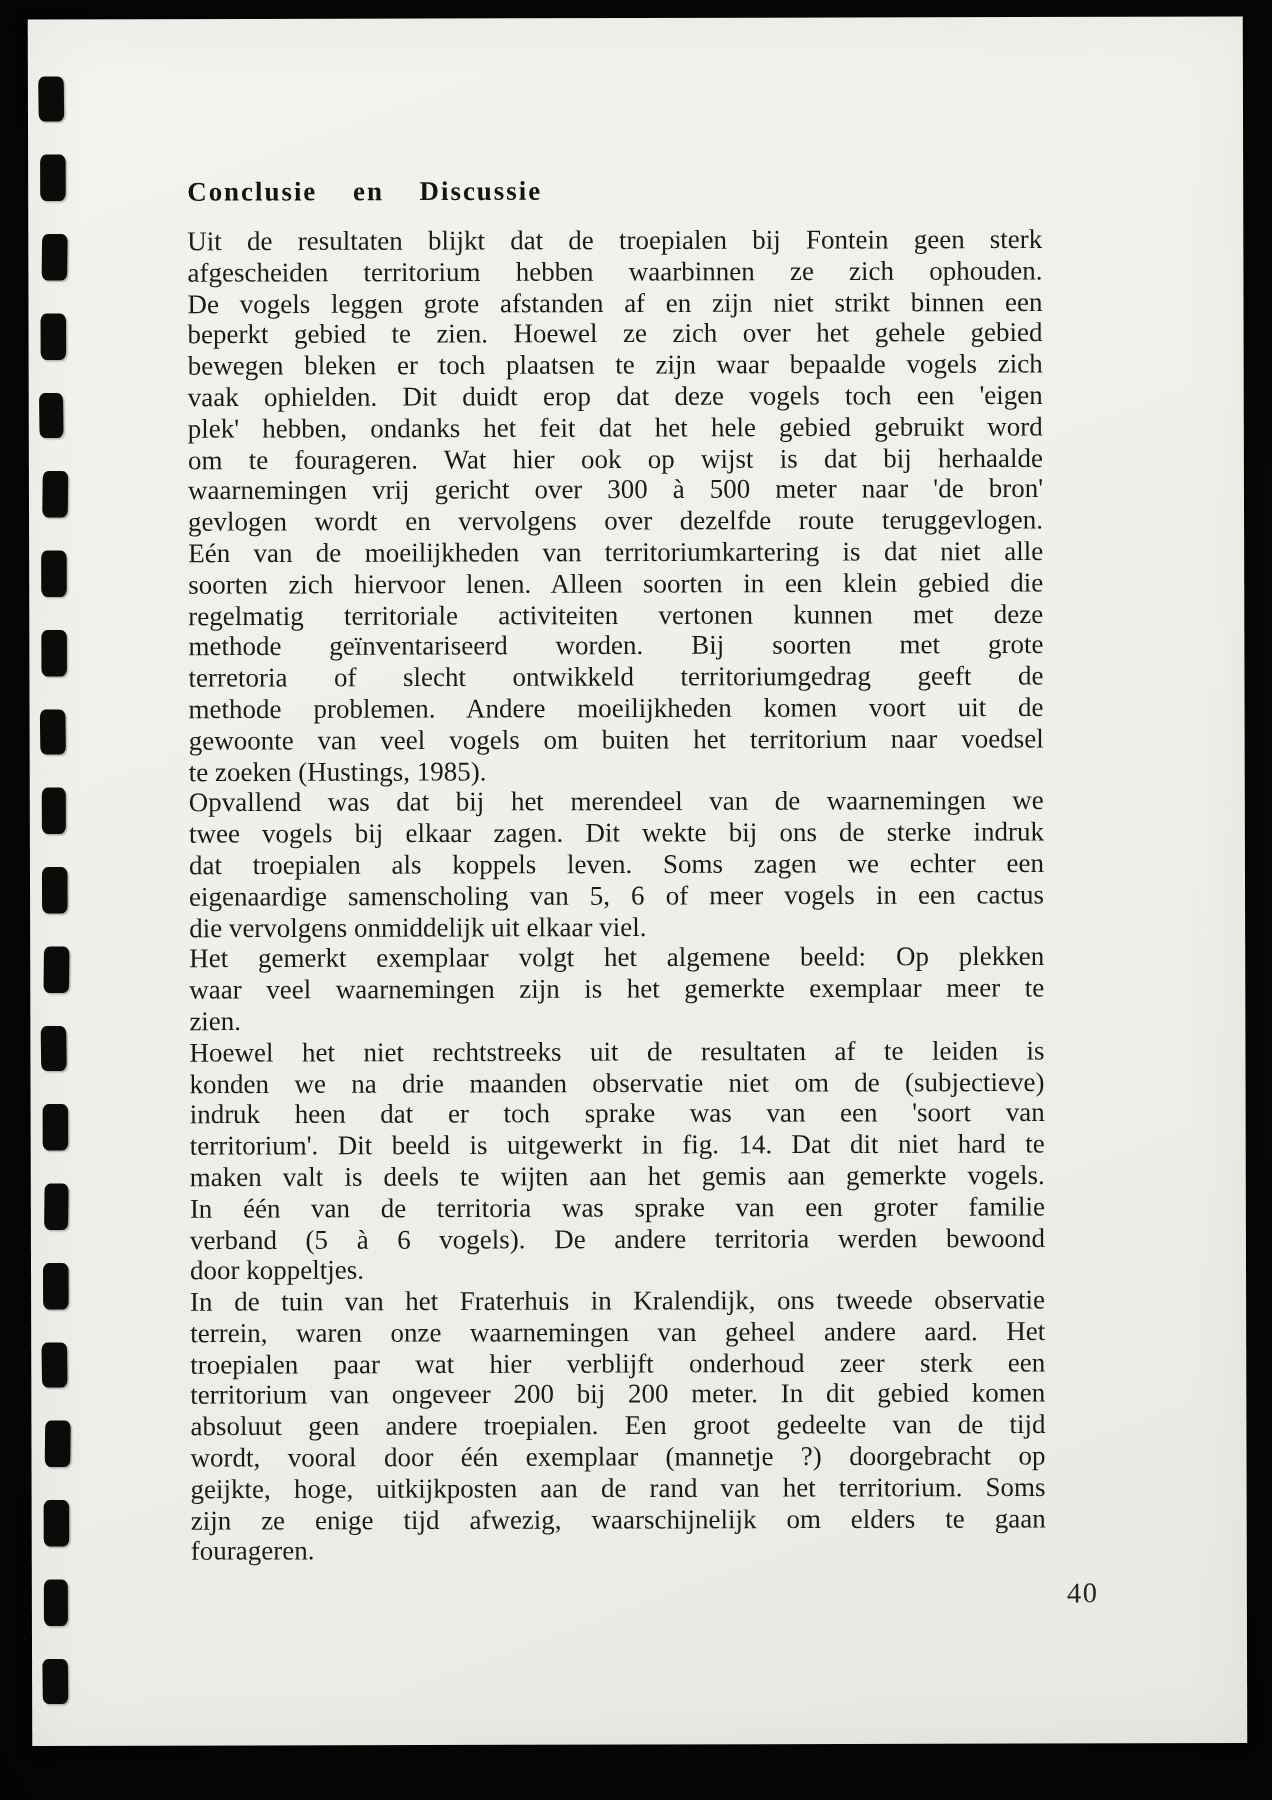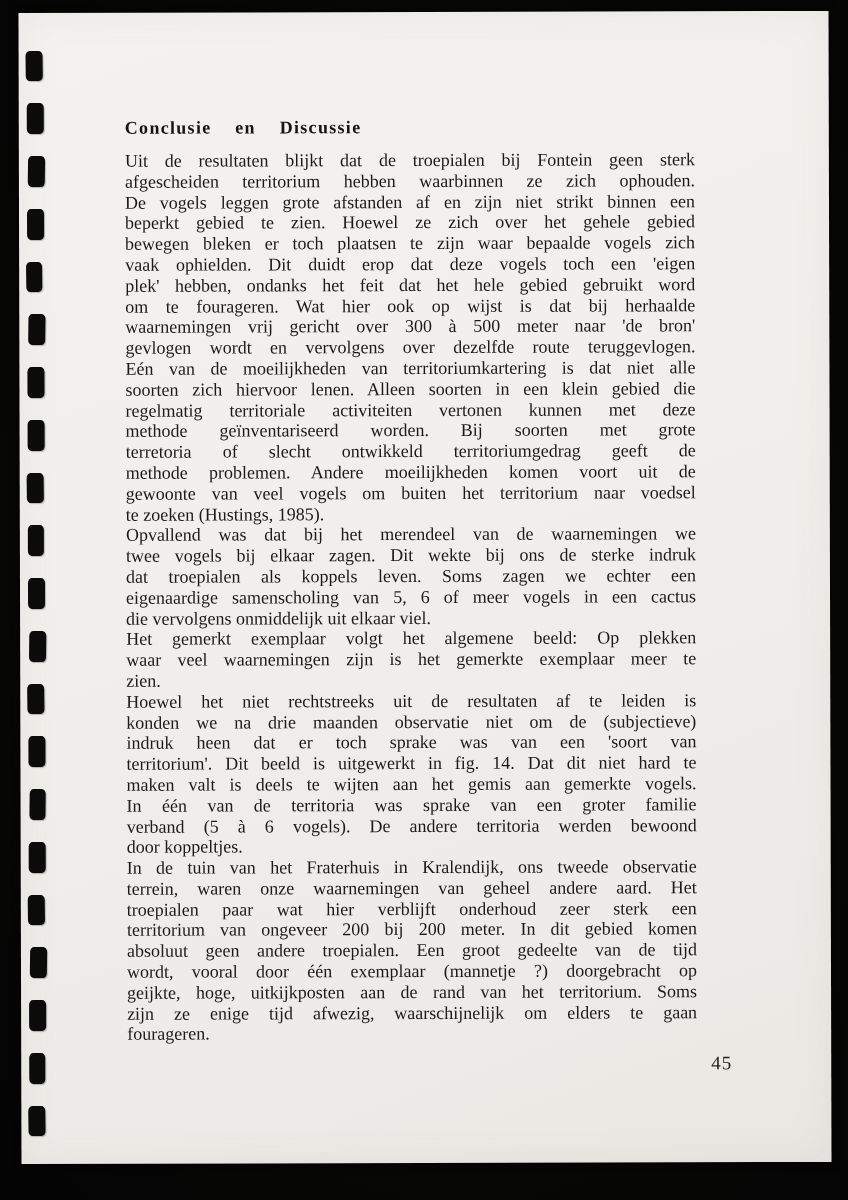--- a/index.html
+++ b/index.html
@@ -169,14 +169,14 @@
           <div class="line">territorium van ongeveer 200 bij 200 meter. In dit gebied komen</div>
           <div class="line">absoluut geen andere troepialen. Een groot gedeelte van de tijd</div>
           <div class="line">wordt, vooral door één exemplaar (mannetje ?) doorgebracht op</div>
           <div class="line">geijkte, hoge, uitkijkposten aan de rand van het territorium. Soms</div>
           <div class="line">zijn ze enige tijd afwezig, waarschijnelijk om elders te gaan</div>
           <div class="line last">fourageren.</div>
         </div>
       </div>
   </div>
 
-  <div class="page-number">45</div>
+  <div class="page-number">40</div>
 </div>
 
 </body></html>

